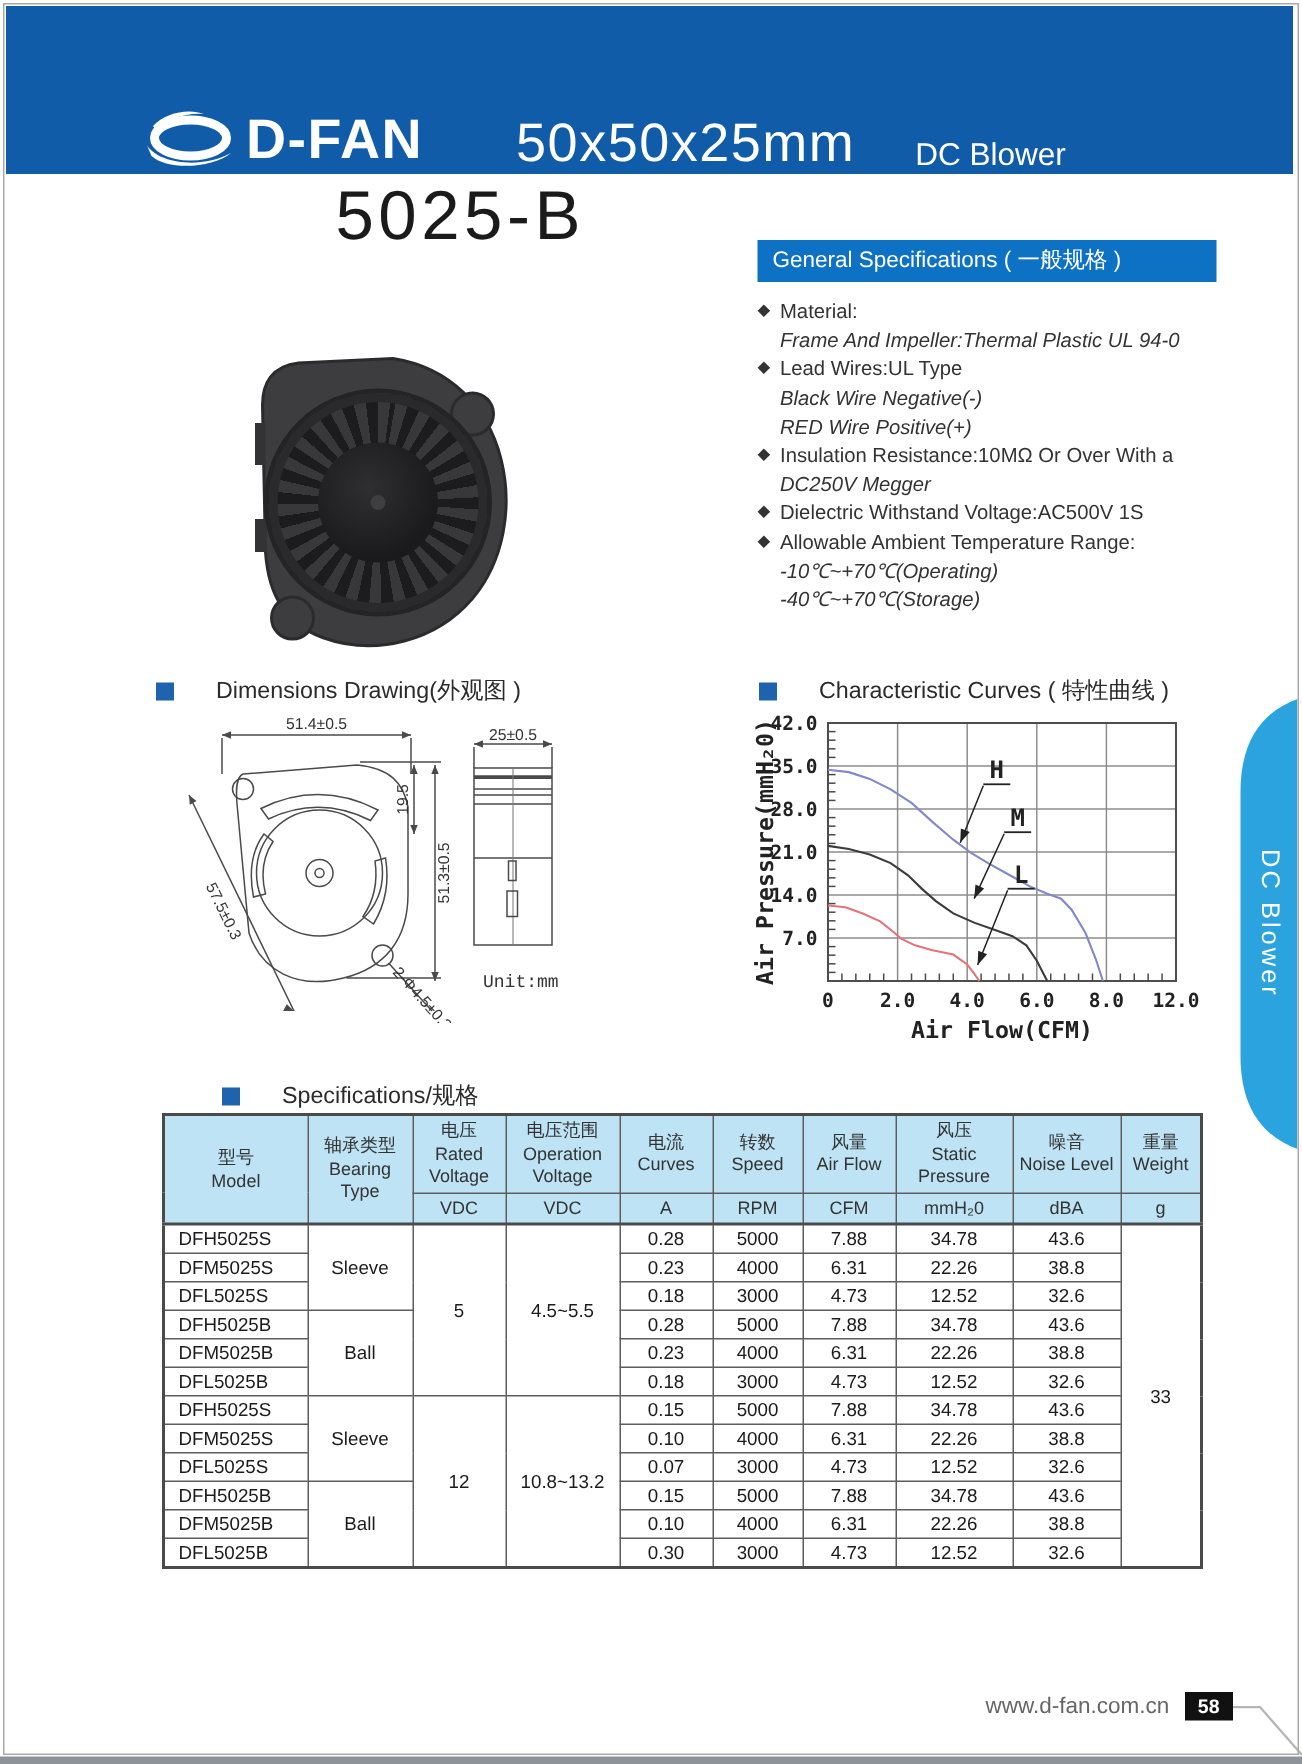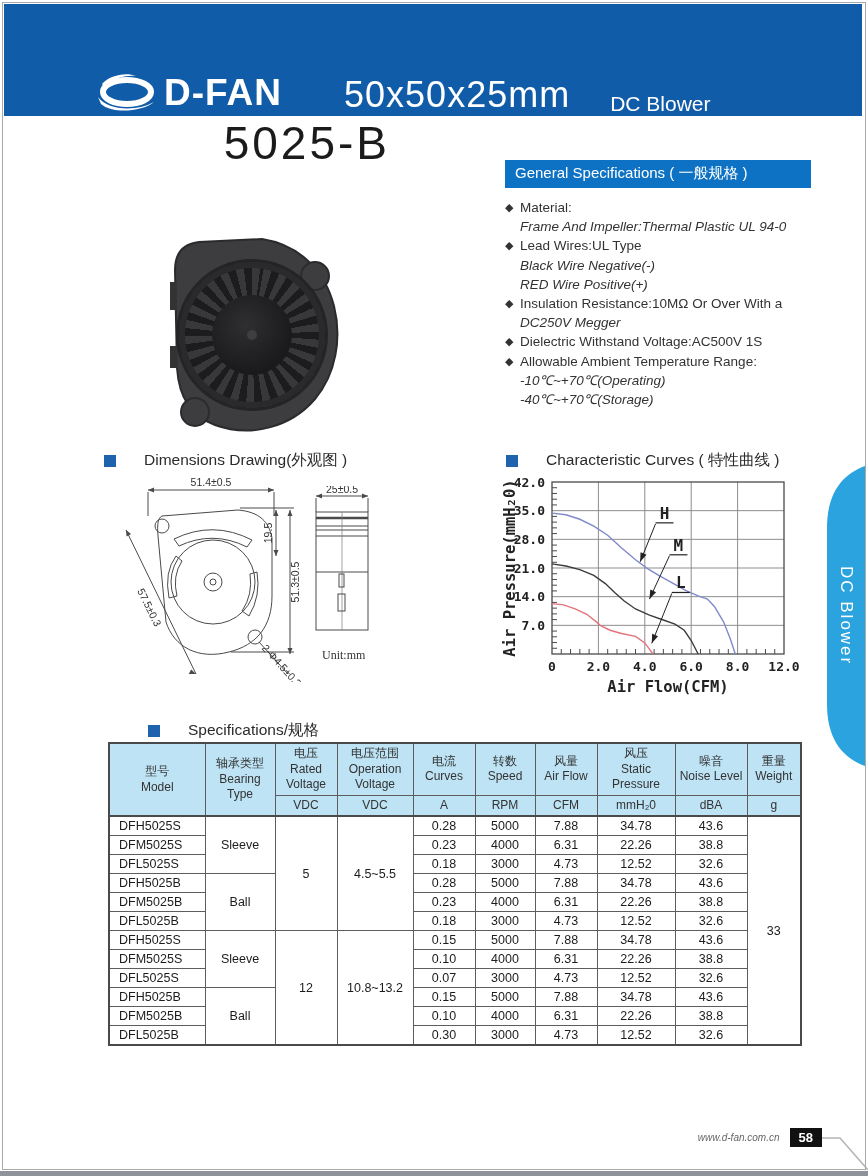--- a/index.html
+++ b/index.html
@@ -36,21 +36,21 @@
   .spec-line .b{width:15px;flex:0 0 15px;color:#333;font-size:11px;line-height:19.2px;}
   .spec-line.cont{padding-left:15px;font-style:italic;}
 
   
   .sec-head{position:absolute;display:flex;align-items:center;font-size:15.5px;color:#2b2b2b;gap:20px;}
   .sq{width:12px;height:12px;background:#1f63ae;margin-right:8px;flex:0 0 12px;}
 
   
   .draw-front{position:absolute;left:116px;top:476px;}
   .draw-side{position:absolute;left:300px;top:486px;}
-  .unit-note{position:absolute;left:322px;top:648px;font-family:Liberation Serif, serif;font-size:12px;color:#333;}
+  .unit-note{position:absolute;left:322px;top:648px;font-family:Liberation Mono, monospace;font-size:12px;color:#333;}
   .dim-text{font-family:"Liberation Sans",sans-serif;font-size:10.5px;fill:#333;}
 
   
   .chart{position:absolute;left:500px;top:472px;}
 
   
   .side-tab{position:absolute;right:3px;top:466px;width:46px;height:300px;}
   .side-tab-label{position:absolute;left:14px;top:0;height:300px;width:26px;display:flex;align-items:center;justify-content:center;
       writing-mode:vertical-rl;color:#fff;font-size:17px;letter-spacing:2px;}
 
@@ -59,21 +59,21 @@
               border:2px solid #4a4a4a;table-layout:fixed;}
   .spec-table th,.spec-table td{border:1px solid #5d5d5d;}
   .spec-table thead th{background:#BEE3F4;font-weight:normal;font-size:12px;color:#333;line-height:1.3;padding:2px 0;}
   .spec-table thead{border-bottom:2px solid #4a4a4a;}
   .spec-table tbody td{font-size:12.5px;height:18px;text-align:center;color:#1c1c1c;padding:0;}
   .spec-table td.model{text-align:left;padding-left:9px;}
   .cn{display:block;}
 
   
   .footer{position:absolute;top:1128px;right:46px;display:flex;align-items:center;}
-  .footer-url{font-size:10px;color:#666;margin-right:10px;font-style:italic;}
+  .footer-url{font-size:15px;color:#666;margin-right:10px;}
   .page-num{background:#111;color:#fff;font-size:13px;font-weight:bold;padding:2px 9px;}
   .corner-lines{position:absolute;right:0;top:1128px;}
 </style>
 </head>
 <body>
 
 <div class="page">
 
   <div class="header">
     <div class="logo">

